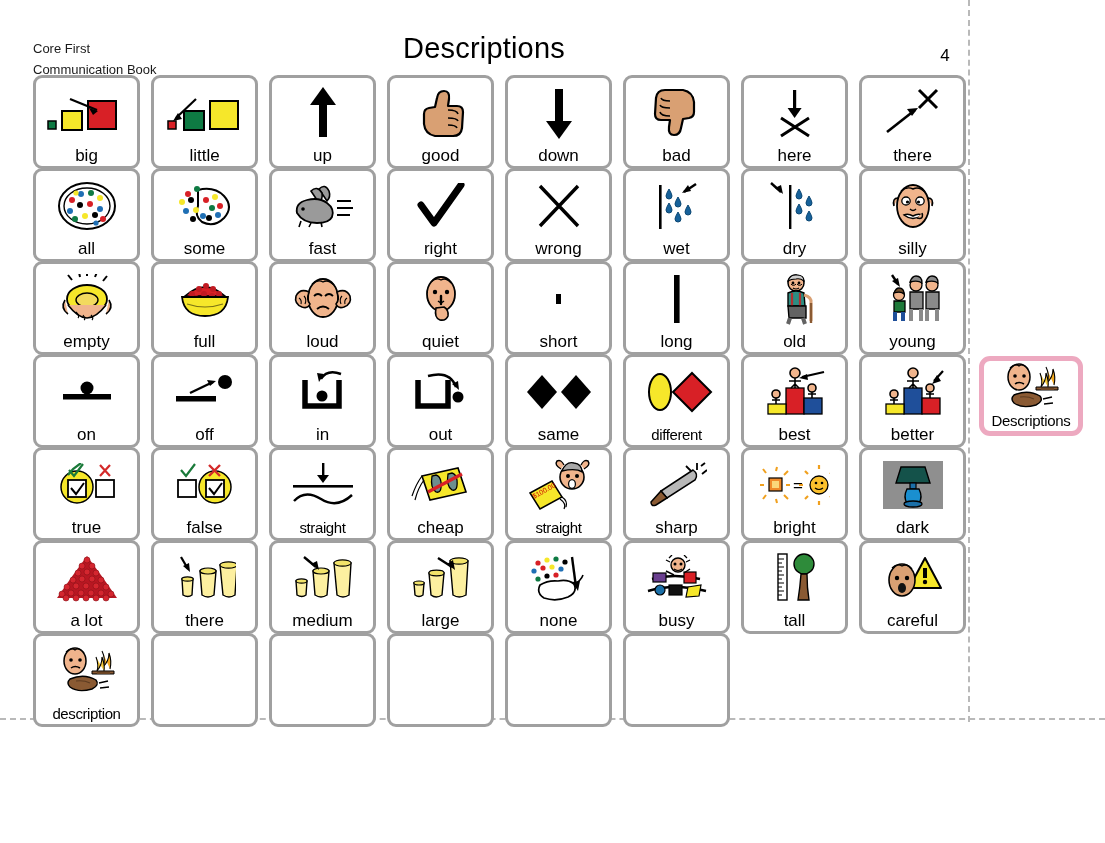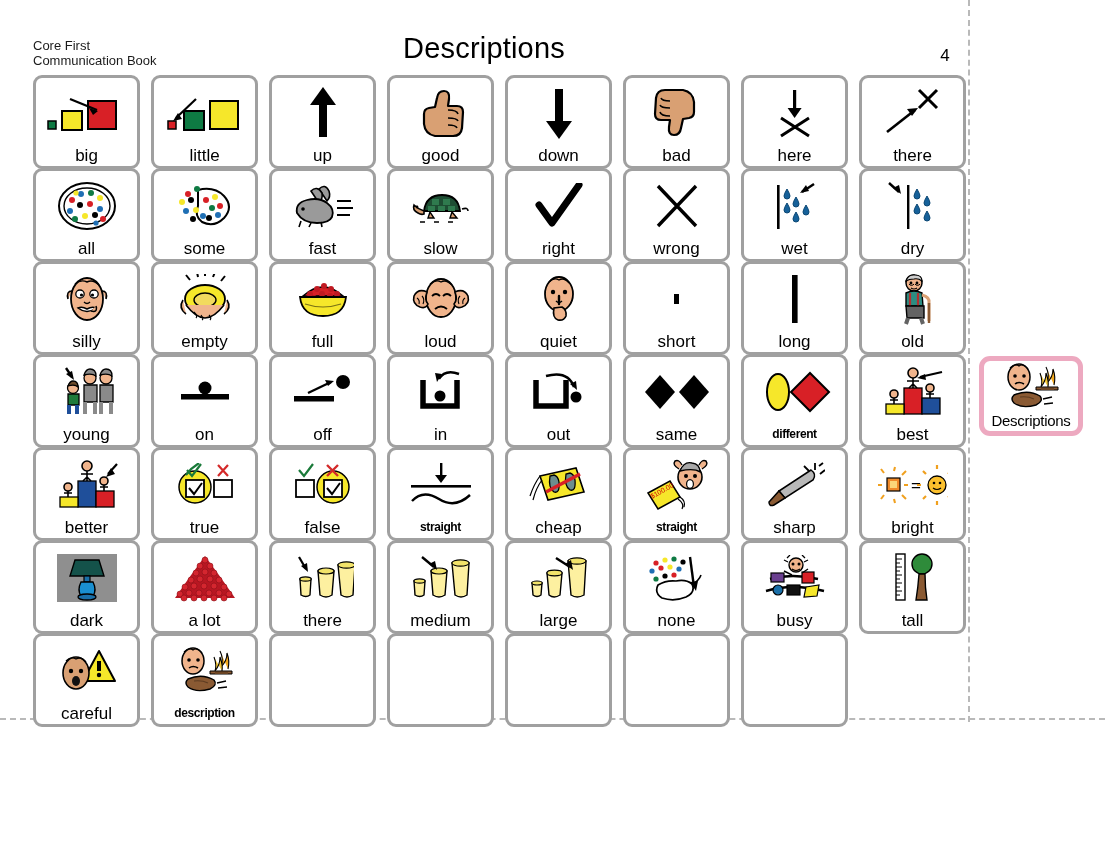--- a/index.html
+++ b/index.html
@@ -21,21 +21,21 @@
     border-left: 2px dashed #b9b9b9;
   }
   #dash-bottom {
     position: absolute; left: 0; top: 718px; width: 1105px; height: 0;
     border-top: 2px dashed #b9b9b9;
   }
 
   
   #book-label {
     position: absolute; left: 33px; top: 38px;
-    font-size: 13px; line-height: 15px; color: #1b1b1b;
+    font-size: 13px; line-height: 21px; color: #1b1b1b;
     white-space: pre-line;
   }
   #board-title {
     position: absolute; left: 0; top: 32px; width: 968px;
     text-align: center;
     font-size: 29px; color: #000; letter-spacing: .2px;
   }
   #page-number {
     position: absolute; left: 930px; top: 46px; width: 30px;
     text-align: center; font-size: 17px; color: #000;
@@ -63,21 +63,21 @@
     flex: 1 1 auto;
     width: 100%;
     display: flex; align-items: center; justify-content: center;
     padding-top: 2px;
   }
   .sym svg { display: block; }
   .lbl {
     font-size: 17px; line-height: 19px; color: #000;
     padding-bottom: 1px; white-space: nowrap;
   }
-  .lbl.tight { font-size: 12px; letter-spacing: -.4px; font-weight: bold; }
+  .lbl.tight { font-size: 15px; letter-spacing: -.4px; }
   .cell.empty { justify-content: center; }
 
   
   #side-tab {
     position: absolute; left: 979px; top: 356px;
     width: 104px; height: 80px;
     border: 5px solid #eda9c0;
     border-radius: 11px;
     background: #fff;
     display: flex; flex-direction: column;
@@ -238,39 +238,20 @@
           <svg width="68" height="46" viewBox="0 0 68 46">
   <path d="M30 6 Q36 0 40 8 Q42 14 38 18 Z" fill="#9a9a9a" stroke="#000" stroke-width="1.6"></path>
   <path d="M22 8 Q28 2 33 10 Q34 16 30 20 Z" fill="#9a9a9a" stroke="#000" stroke-width="1.6"></path>
   <path d="M8 30 Q6 20 18 17 Q30 14 38 20 Q46 26 43 34 Q40 40 28 40 Q14 40 8 30 Z" fill="#9a9a9a" stroke="#000" stroke-width="1.8"></path>
   <circle cx="14" cy="26" r="1.8" fill="#000"></circle>
   <path d="M12 38 L10 44 M22 40 L20 44 M32 39 L33 44" stroke="#000" stroke-width="1.6"></path>
   <path d="M48 18 L62 18 M48 25 L64 25 M48 32 L61 32" stroke="#000" stroke-width="2.2"></path>
 </svg>
         </div>
         <div class="lbl">fast</div>
-      </div>
-      <div class="cell">
-        <div class="sym">
-          <svg width="66" height="42" viewBox="0 0 66 42">
-  <path d="M16 26 Q18 10 34 10 Q50 10 52 26 Z" fill="#1e4d33" stroke="#000" stroke-width="1.8"></path>
-  <rect x="24" y="14" width="7" height="6" fill="#2f7a4e"></rect>
-            <rect x="35" y="14" width="7" height="6" fill="#2f7a4e"></rect>
-  <rect x="20" y="21" width="7" height="5" fill="#2f7a4e"></rect>
-            <rect x="30" y="21" width="7" height="5" fill="#2f7a4e"></rect>
-  <rect x="40" y="21" width="7" height="5" fill="#2f7a4e"></rect>
-  <path d="M16 26 Q10 24 6 20 Q4 25 10 28 Q13 30 16 29 Z" fill="#d9a073" stroke="#000" stroke-width="1.6"></path>
-  <circle cx="9" cy="22" r="1.4" fill="#000"></circle>
-  <path d="M22 27 L20 33 L26 33 Z" fill="#d9a073" stroke="#000" stroke-width="1.4"></path>
-  <path d="M44 27 L42 33 L49 33 Z" fill="#d9a073" stroke="#000" stroke-width="1.4"></path>
-  <path d="M54 24 Q60 22 60 26" fill="none" stroke="#000" stroke-width="1.6"></path>
-  <path d="M12 37 L20 37 M26 37 L34 37 M40 37 L48 37" stroke="#000" stroke-width="1.6" stroke-dasharray="5 4"></path>
-</svg>
-        </div>
-        <div class="lbl">slow</div>
       </div>
       <div class="cell">
         <div class="sym">
           <svg width="48" height="46" viewBox="0 0 48 46">
   <path d="M4 22 L17 40 L44 2" stroke="#000" stroke-width="7" fill="none" stroke-linecap="round" stroke-linejoin="round"></path>
 </svg>
         </div>
         <div class="lbl">right</div>
       </div>
       <div class="cell">

